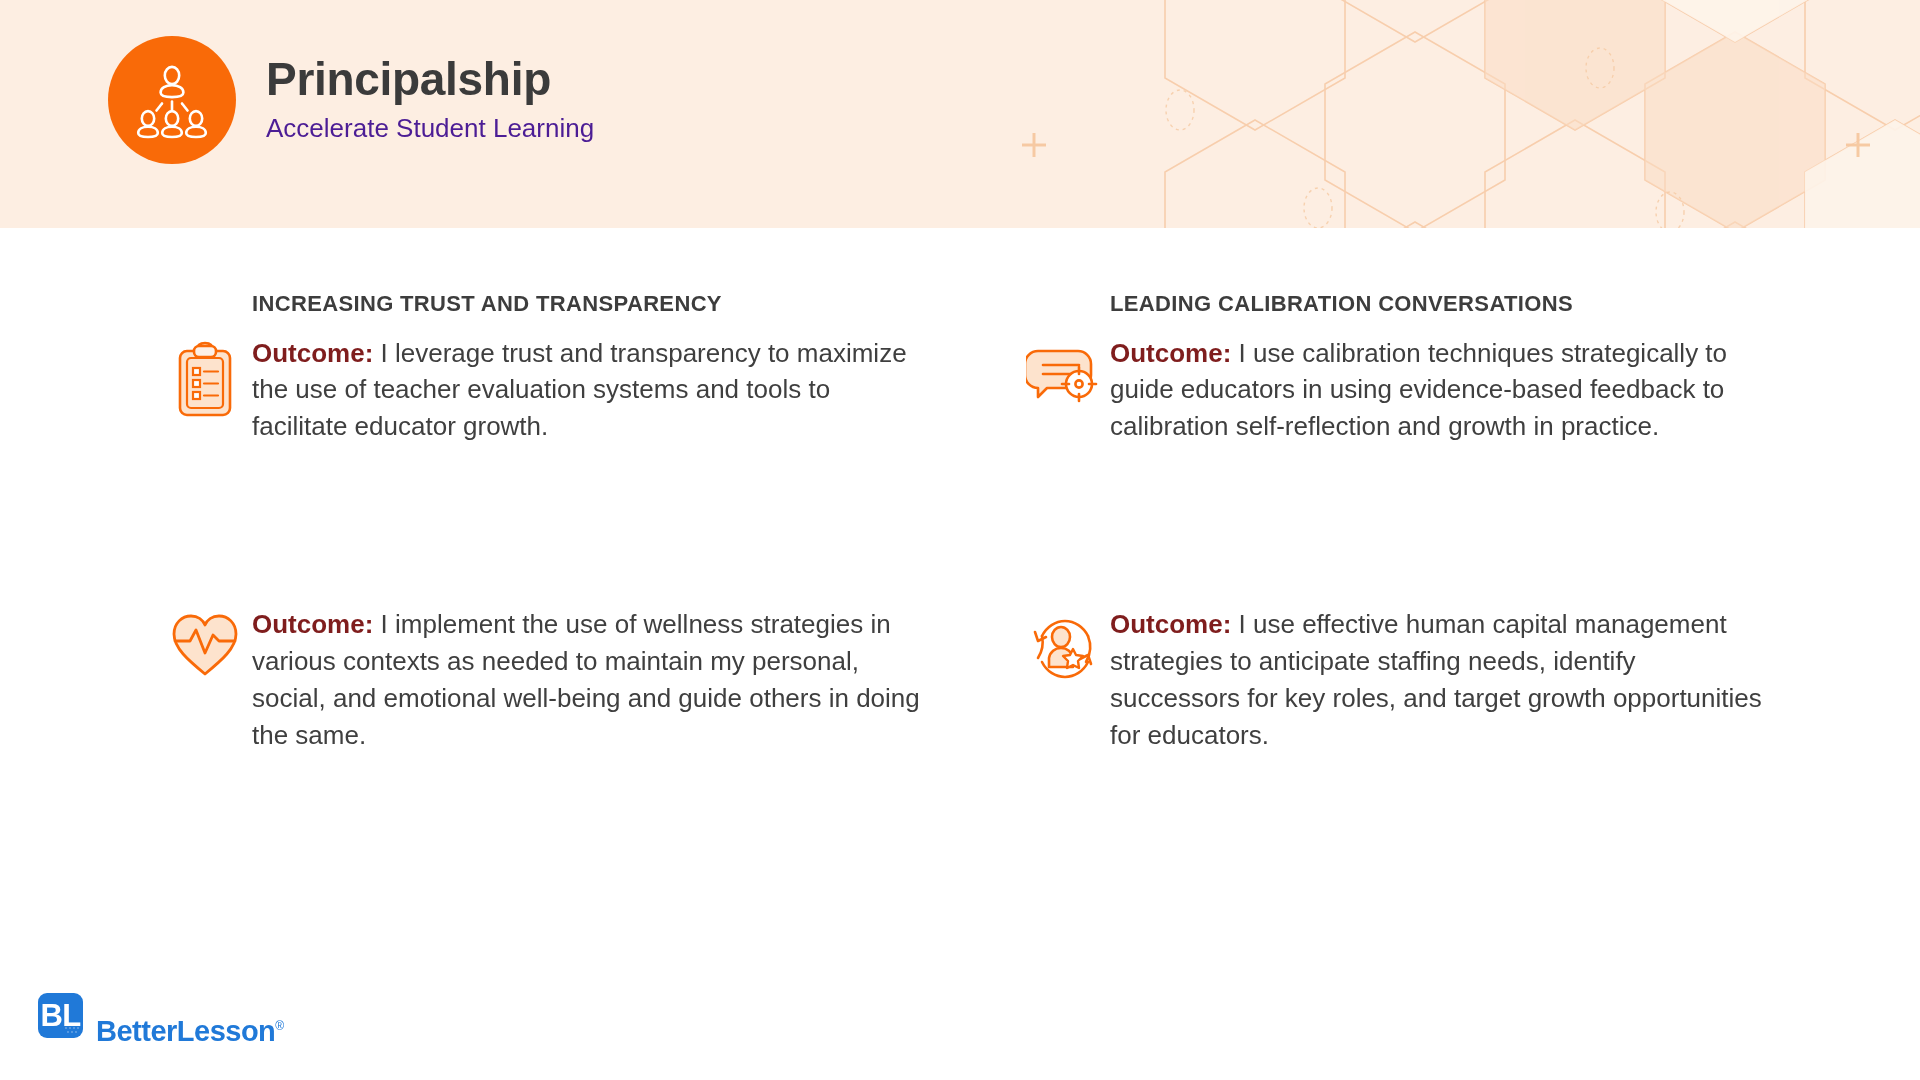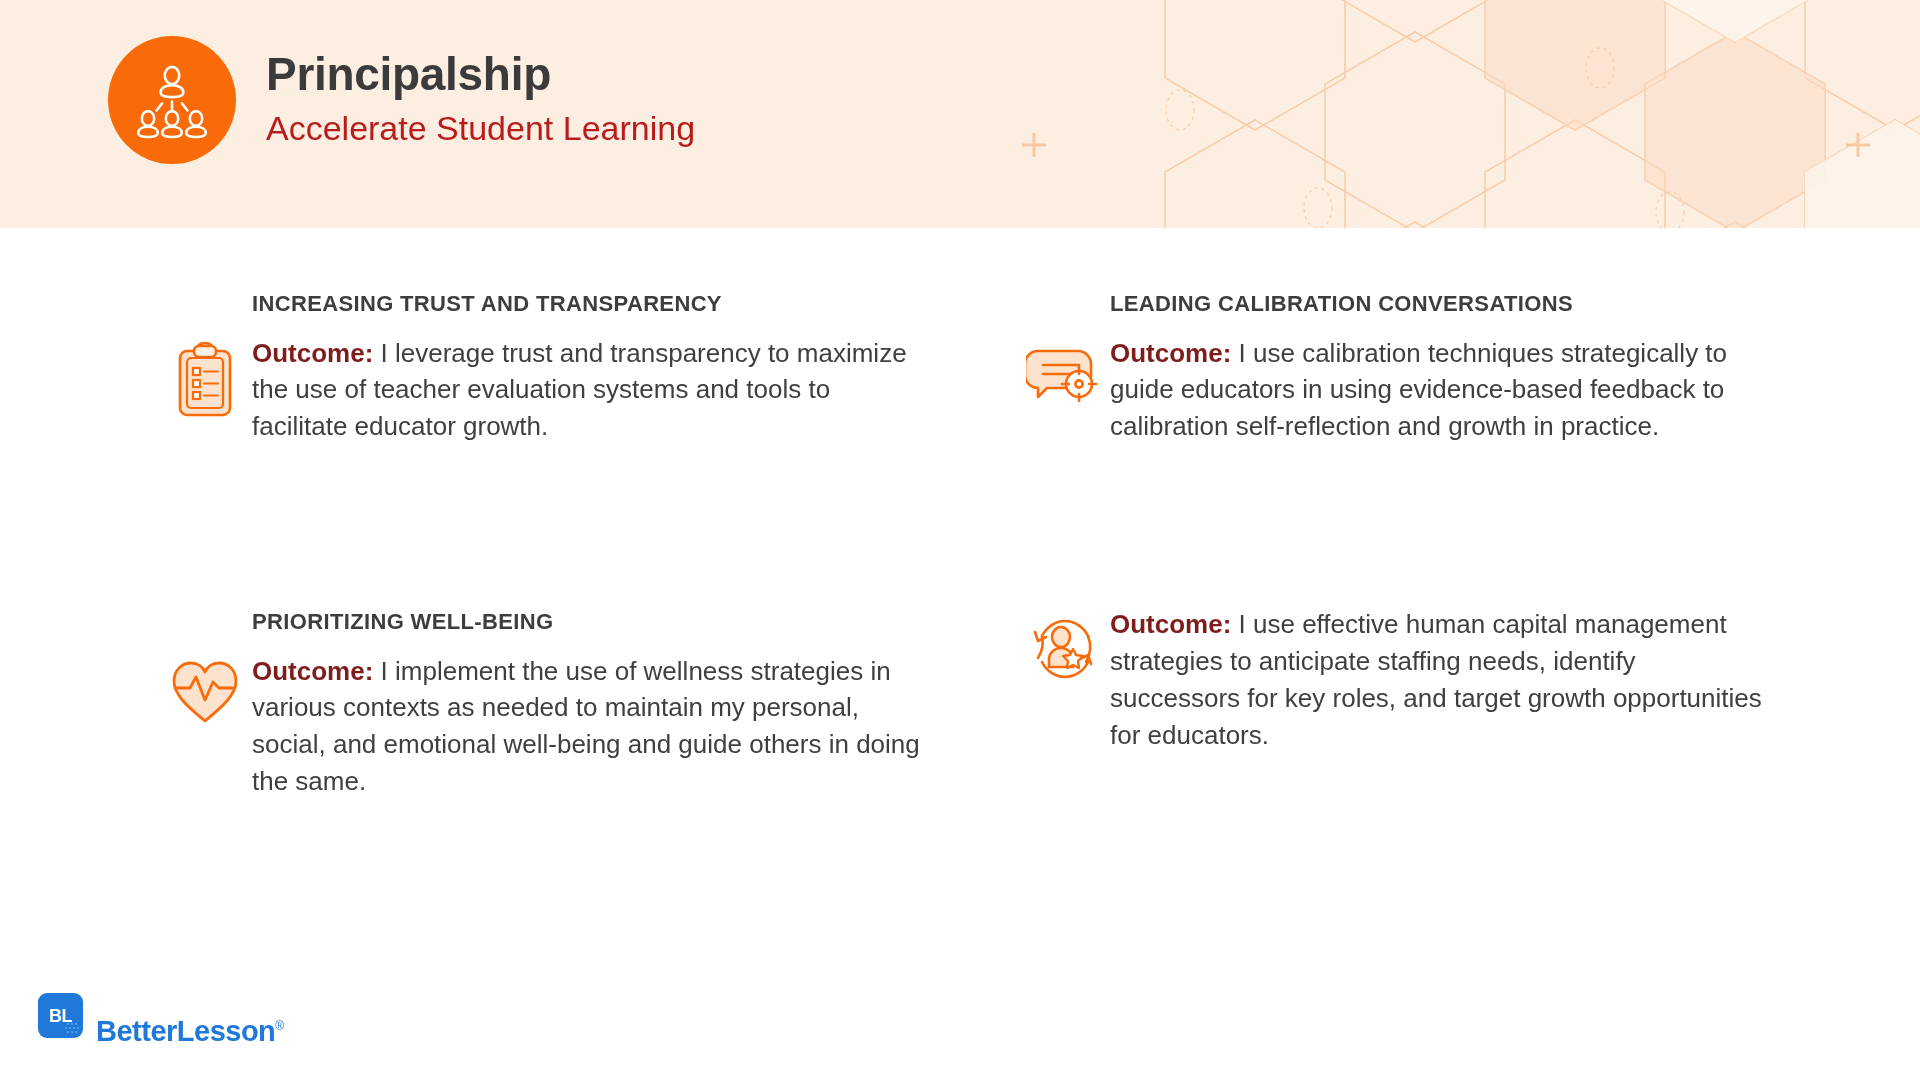--- a/index.html
+++ b/index.html
@@ -68,23 +68,23 @@
   }
   .brand-title {
     font-size: 46px;
     font-weight: bold;
     color: #3b3b3b;
     letter-spacing: -0.3px;
     line-height: 1.12;
     margin: 0;
   }
   .brand-subtitle {
-    font-size: 34px;
+    font-size: 26px;
     font-weight: normal;
-    color: #b91c1c;
+    color: #4c1d95;
     line-height: 1.25;
     margin: 6px 0 0 0;
   }
 
   
   .content {
     position: absolute;
     left: 0;
     top: 228px;
     width: 1920px;
@@ -148,21 +148,21 @@
     background: #2079d8;
     display: flex;
     align-items: center;
     justify-content: center;
     position: relative;
     overflow: hidden;
     flex: none;
   }
   .bl-mark-text {
     color: #ffffff;
-    font-size: 18px;
+    font-size: 31px;
     font-weight: bold;
     letter-spacing: -0.6px;
     line-height: 1;
     z-index: 2;
   }
   .bl-wordmark {
     font-size: 29px;
     font-weight: bold;
     color: #2079d8;
     letter-spacing: -0.5px;
@@ -301,21 +301,20 @@
             </g>
           </svg>
         </div>
         <p class="card-text">
           <span class="outcome-label">Outcome:</span><span> I use calibration techniques strategically to guide educators in using evidence-based feedback to calibration self-reflection and growth in practice.</span>
         </p>
       </div>
     </div>
 
     <div class="card" id="card-2">
-      <div class="card-heading">PRIORITIZING WELL-BEING</div>
       <div class="card-body-row">
         <div class="card-icon">
           <svg width="74" height="70" viewBox="0 0 74 70" aria-hidden="true">
             <path d="M37 64 C20 50 6 38 6 24 C6 13 14 6 23 6 C30 6 35 10 37 15
                      C39 10 44 6 51 6 C60 6 68 13 68 24 C68 38 54 50 37 64 Z" fill="#fde3cd" stroke="#f96a08" stroke-width="2.8" stroke-linejoin="round"></path>
             <polyline points="7,31 22,31 28,20 37,43 45,25 51,31 67,31" fill="none" stroke="#f96a08" stroke-width="2.8" stroke-linecap="round" stroke-linejoin="round"></polyline>
           </svg>
         </div>
         <p class="card-text">
           <span class="outcome-label">Outcome:</span><span> I implement the use of wellness strategies in various contexts as needed to maintain my personal, social, and emotional well-being and guide others in doing the same.</span>

